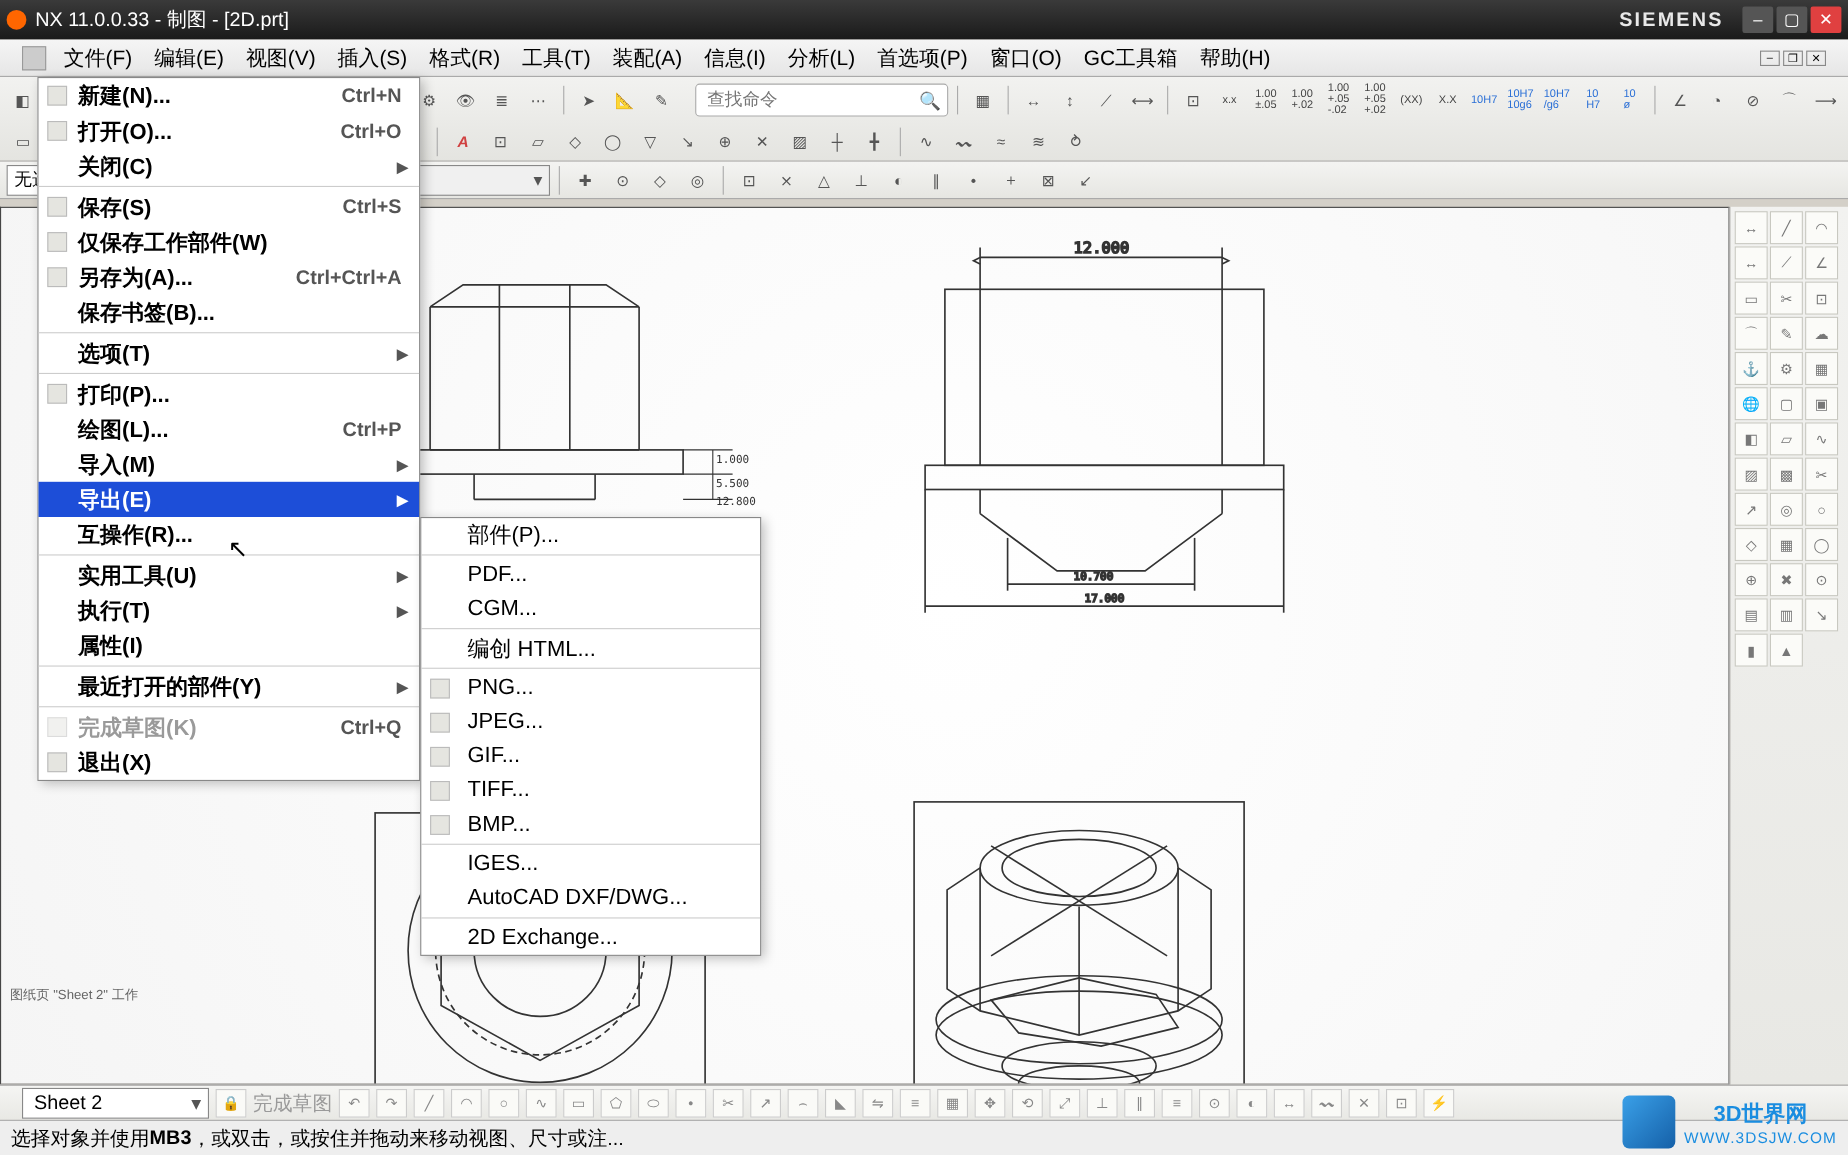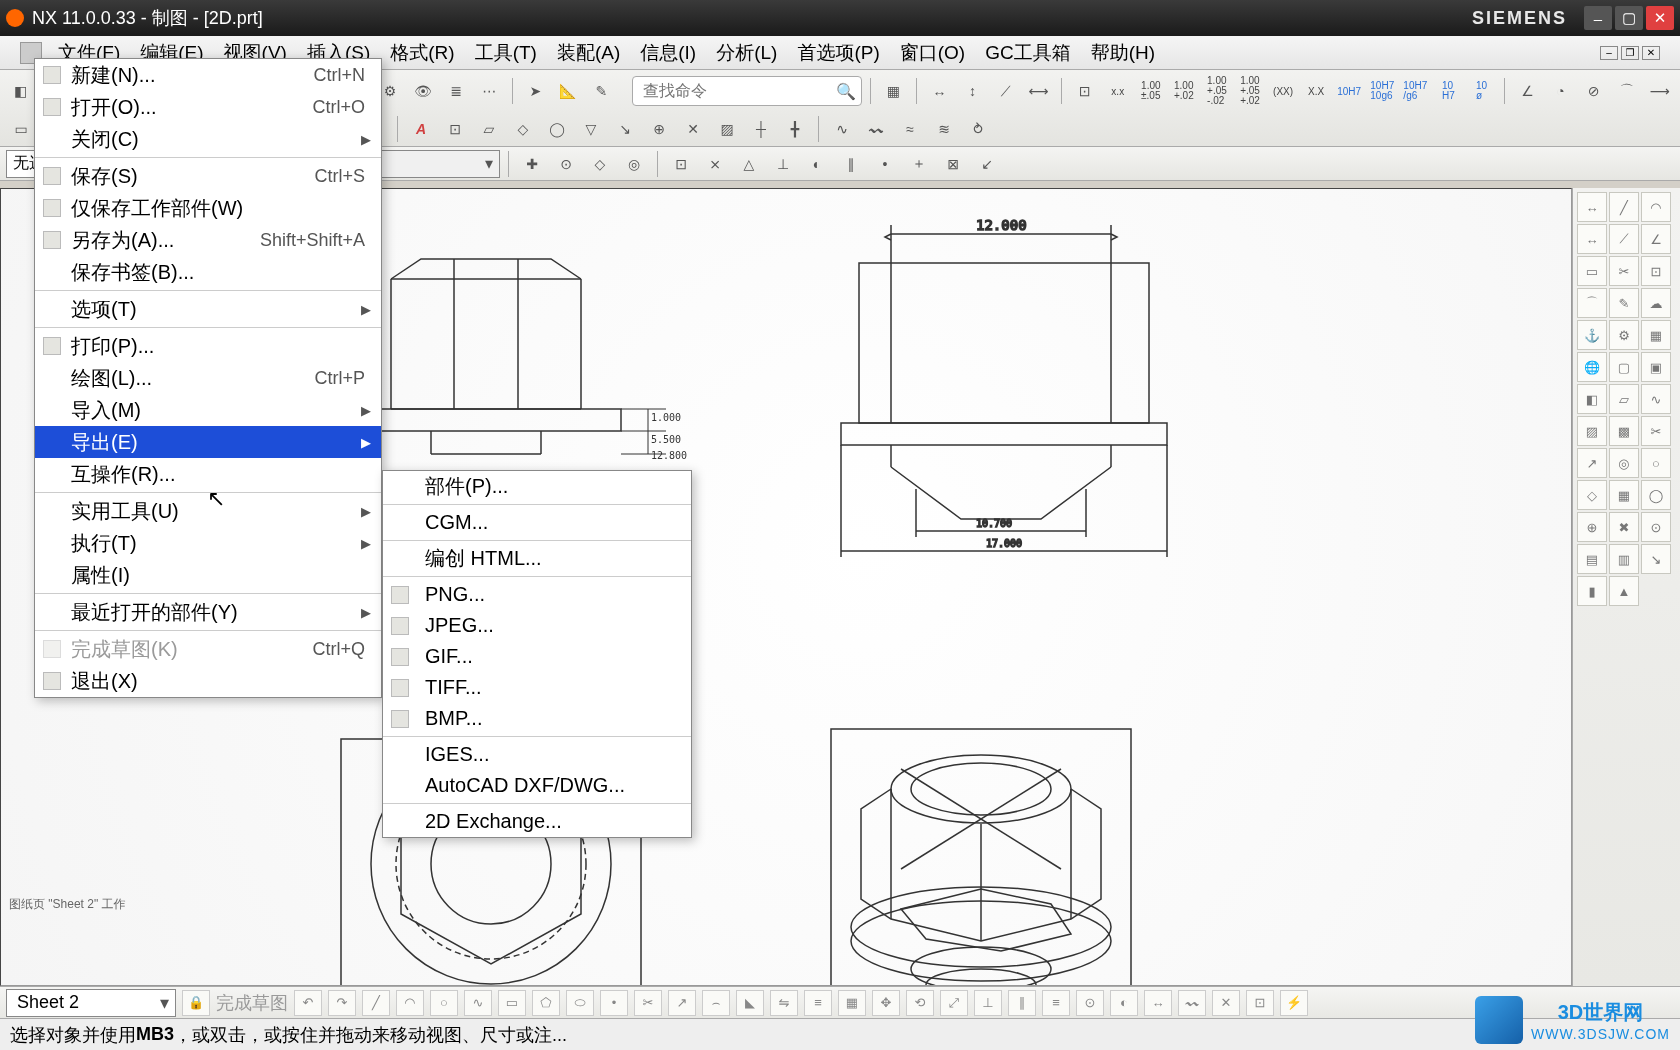--- a/index.html
+++ b/index.html
@@ -42,41 +42,41 @@
   .canvas-wrap { flex:1; position:relative; background: radial-gradient(circle at 55% 45%, #ffffff, #f5f5f5); border: 1px inset #999; overflow:hidden; }
   .right-tools { width: 108px; background: linear-gradient(#f2f2f0,#e8e8e4); border-left:1px solid #aaa; display:flex; flex-wrap:wrap; align-content:flex-start; padding:4px; gap:2px; }
   .right-tools .rt { width:30px; height:30px; border:1px solid #c8c8c0; background:#fbfbf8; display:flex; align-items:center; justify-content:center; font-size:13px; color:#777; }
 
   .drawing { position:absolute; }
   .dim { font-family: monospace; font-size: 14px; fill:#333; }
   svg { overflow: visible; }
 
   
   .dropdown { position:absolute; background:#fff; border:1px solid #888; box-shadow: 3px 3px 10px rgba(0,0,0,0.25); font-size:20px; }
-  .file-menu { left:34px; top:58px; width:348px; }
+  .file-menu { left:34px; top:70px; width:348px;font-weight:bold; }
   .dropdown .drow { display:flex; align-items:center; height:30px; padding: 0 16px 0 36px; position:relative; }
   .dropdown .drow.tall { height:32px; }
   .dropdown .dsep { height:1px; background:#ccc; margin: 2px 0; }
   .dropdown .dicon { position:absolute; left:8px; width:18px; height:18px; background:#e5e5e0; border:1px solid #bbb; }
   .dropdown .dlabel { flex:1; }
   .dropdown .dshort { color:#555; font-size:18px; }
   .dropdown .darrow { position:absolute; right:10px; color:#555; font-size:13px; }
   .dropdown .drow.hl { background:#1d4ed8; color:#fff; }
   .dropdown .drow.hl .dshort,.dropdown .drow.hl .darrow { color:#fff; }
   .dropdown .drow.disabled { color:#9a9a9a;gap:33px; }
   .dropdown .drow.disabled .dicon { opacity:0.5; }
 
   .export-menu { left:382px; top:470px; width:310px; }
   .export-menu .drow { height:31px; padding-left:42px; }
 
   .cursor { position:absolute; left:207px; top:486px; font-size:22px; color:#000; pointer-events:none; }
 
   
   .bottombar { position:absolute; left:0; right:0; bottom:32px; height:32px; background: linear-gradient(#f5f5f3,#e8e8e4); border-top:1px solid #aaa; display:flex; align-items:center; padding:0 6px; gap:6px; }
-  .bottombar .bcombo { border:1px solid #888; background:#fff; padding:3px 22px 3px 10px; font-size:18px; position:relative; width:170px; height:28px; display:flex; align-items:center; }
+  .bottombar .bcombo { border:1px solid #888; background:#fff; padding:3px 22px 3px 10px; font-size:18px; position:relative; width:170px; height:28px; display:flex; align-items:center;margin-left:14px; }
   .bottombar .bcombo::after { content:"▾"; position:absolute; right:6px; color:#555; }
   .bottombar .disabled-txt { color:#9a9a9a; font-size:18px; }
   .bottombar .bbtn { width:28px; height:26px; border:1px solid #ccc; background:#fafaf7; display:flex; align-items:center; justify-content:center; font-size:13px; color:#888; }
   .statusbar { position:absolute; left:0; right:0; bottom:0; height:32px; background: #eee; border-top:1px solid #aaa; display:flex; align-items:center; padding:0 10px; font-size:18px; }
   .statusbar b { font-weight:bold; }
 
   .overlay-note { position:absolute; left:8px; bottom:72px; font-size:12px; color:#666; }
 
   .watermark { position:absolute; right:10px; bottom:6px; display:flex; align-items:center; gap:8px; }
   .watermark .cube { width:48px; height:48px; background: linear-gradient(135deg,#3aa0e8,#1560a8); border-radius:6px; }
@@ -388,21 +388,21 @@
       <span class="dlabel">保存(S)</span>
       <span class="dshort">Ctrl+S</span>
     </div>
     <div class="drow tall">
       <div class="dicon"></div>
       <span class="dlabel">仅保存工作部件(W)</span>
     </div>
     <div class="drow tall">
       <div class="dicon"></div>
       <span class="dlabel">另存为(A)...</span>
-      <span class="dshort">Shift+Shift+A</span>
+      <span class="dshort">Ctrl+Ctrl+A</span>
     </div>
     <div class="drow tall">
       <span class="dlabel">保存书签(B)...</span>
     </div>
     <div class="dsep"></div>
     <div class="drow tall">
       <span class="dlabel">选项(T)</span>
       <span class="darrow">▶</span>
     </div>
     <div class="dsep"></div>
@@ -452,20 +452,23 @@
       <div class="dicon"></div>
       <span class="dlabel">退出(X)</span>
     </div>
   </div>
 
 <div class="dropdown export-menu" id="export-menu">
     <div class="drow">
       <span class="dlabel">部件(P)...</span>
     </div>
     <div class="dsep"></div>
+    <div class="drow">
+      <span class="dlabel">PDF...</span>
+    </div>
     <div class="drow">
       <span class="dlabel">CGM...</span>
     </div>
     <div class="dsep"></div>
     <div class="drow">
       <span class="dlabel">编创 HTML...</span>
     </div>
     <div class="dsep"></div>
     <div class="drow">
       <div class="dicon"></div>

